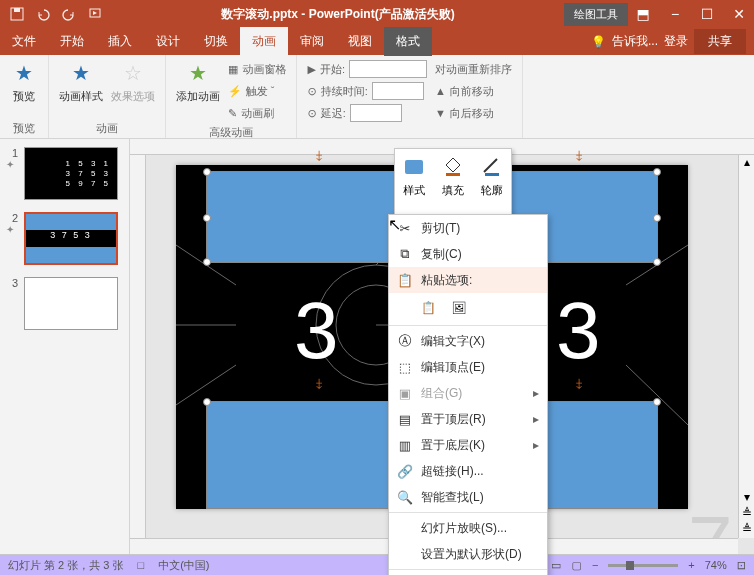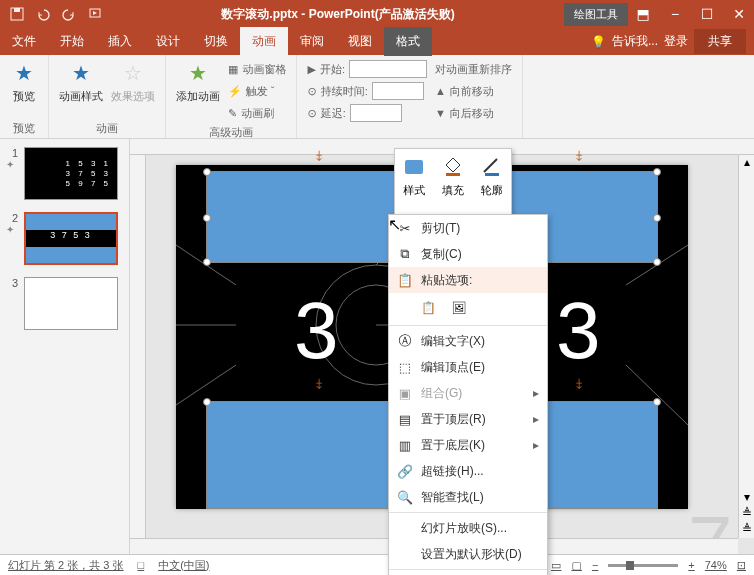--- a/index.html
+++ b/index.html
@@ -68,21 +68,21 @@
 .ctx-item { display: flex; align-items: center; height: 26px; padding: 0 8px; gap: 8px; color: #333; }
 .ctx-item.highlight { background: #fdeee8; }
 .ctx-item.disabled { color: #a0a0a0; }
 .ctx-icon { width: 16px; height: 16px; display: flex; align-items: center; justify-content: center; font-size: 13px; }
 .ctx-sep { height: 1px; background: #e0e0e0; margin: 2px 0; }
 .ctx-arrow { margin-left: auto; color: #666; }
 .paste-opts { padding-left: 28px; height: 30px; display: flex; gap: 6px; align-items: center; }
 .paste-opt { width: 24px; height: 24px; border: 1px solid transparent; display: flex; align-items: center; justify-content: center; }
 
 
-.statusbar { height: 21px; background: #ffffff; border-top: 1px solid #c8c8c8; display: flex; align-items: center; font-size: 11px; color: #555; padding: 0 8px; gap: 14px; text-decoration: underline; }
+.statusbar { height: 21px; background: #c4b5fd; border-top: 1px solid #c8c8c8; display: flex; align-items: center; font-size: 11px; color: #555; padding: 0 8px; gap: 14px; }
 .sb-right { margin-left: auto; display: flex; align-items: center; gap: 10px; }
 .zoom-slider { width: 70px; height: 3px; background: #999; position: relative; }
 .zoom-thumb { position: absolute; top: -3px; left: 18px; width: 8px; height: 9px; background: #666; }
 
 .cursor-arrow { position: absolute; top: 215px; left: 388px; font-size: 16px; color: #000; z-index: 100; pointer-events: none; }
 
 svg { display: block; }
 </style>
 </head>
 <body>

